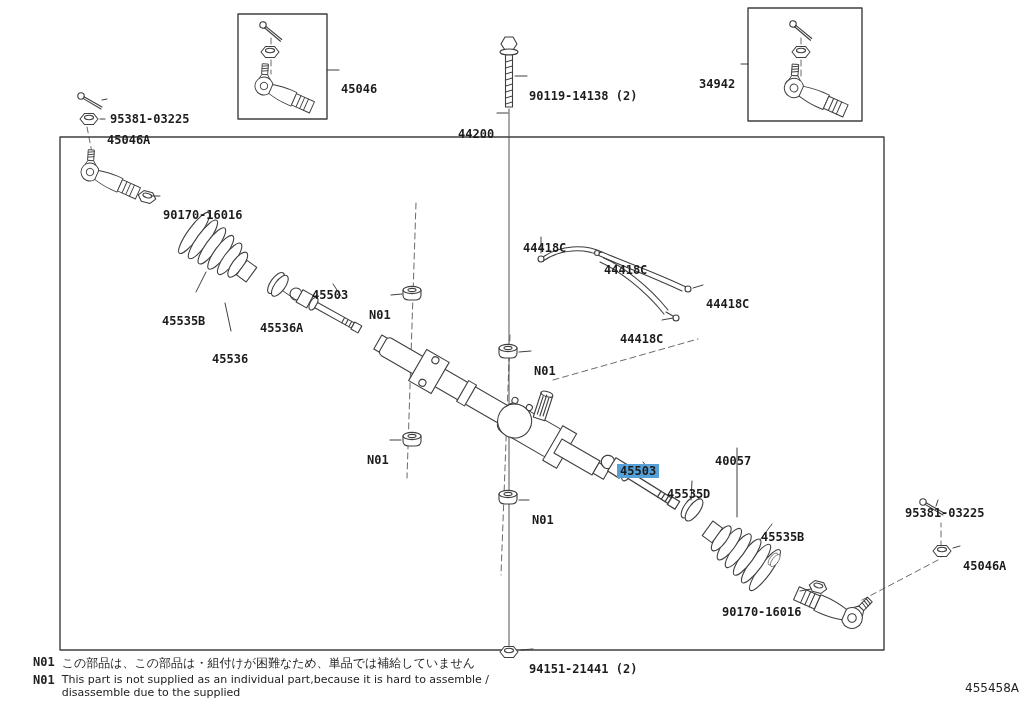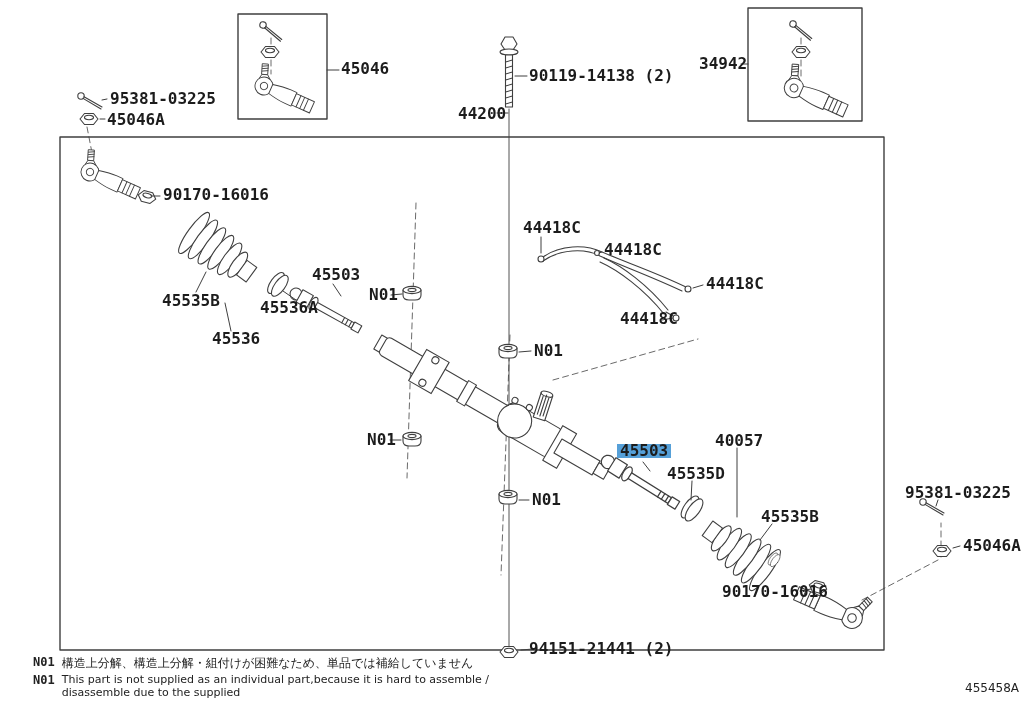--- a/index.html
+++ b/index.html
@@ -1,22 +1,22 @@
 <!DOCTYPE html>
 <html><head>
 <meta charset="utf-8">
 <style>
   * { margin:0; padding:0; box-sizing:border-box; }
   html,body { width:1024px; height:707px; }
   body { background:#ffffff; position:relative; overflow:hidden;
          font-family:"DejaVu Sans Mono", monospace; }
   .stage { position:absolute; left:0; top:0; width:1024px; height:707px; background:#fff; }
   svg.draw { position:absolute; left:0; top:0; }
-  .lbl { position:absolute; font-weight:bold; font-size:16px; line-height:14px;
-         font-family:"DejaVu Sans Mono", monospace; color:#1c1c1c; white-space:nowrap; }
+  .lbl { position:absolute; font-weight:bold; font-size:12px; line-height:14px;
+         font-family:"DejaVu Sans Mono", monospace; color:#1c1c1c; white-space:nowrap;margin-top:20px; }
   .lbl.hl { background:#56a0d8; padding:0 3px; }
   .note { position:absolute; display:flex; gap:7px; align-items:flex-start; color:#222; }
   .ncode { font:bold 12px "DejaVu Sans Mono", monospace; }
   .note-jp { font-size:12px; font-family:"DejaVu Sans","Liberation Sans",sans-serif; }
   .note-en { font-size:11px; line-height:13px; font-family:"DejaVu Sans","Liberation Sans",sans-serif; }
   .drawnum { position:absolute; font-size:12px; font-family:"DejaVu Sans","Liberation Sans",sans-serif; color:#222; }
 </style>
 </head>
 <body>
 
@@ -264,21 +264,21 @@
 <div class="lbl" style="left:667px;top:467px">45535D</div>
 <div class="lbl" style="left:761px;top:510px">45535B</div>
 <div class="lbl" style="left:532px;top:493px">N01</div>
 <div class="lbl" style="left:905px;top:486px">95381-03225</div>
 <div class="lbl" style="left:963px;top:539px">45046A</div>
 <div class="lbl" style="left:722px;top:585px">90170-16016</div>
 <div class="lbl" style="left:529px;top:642px">94151-21441 (2)</div>
 
 <div class="note note-jp" style="left:33px;top:655px">
   <span class="ncode">N01</span>
-  <span>構造上分解、構造上分解・組付けが困難なため、単品では補給していません</span>
+  <span>この部品は、この部品は・組付けが困難なため、単品では補給していません</span>
 </div>
 <div class="note note-en" style="left:33px;top:673px">
   <span class="ncode">N01</span>
   <div>
     <span>This part is not supplied as an individual part,because it is hard to assemble /</span><br>
     <span>disassemble due to the supplied</span>
   </div>
 </div>
 <div class="drawnum" style="left:965px;top:681px">455458A</div>
 

